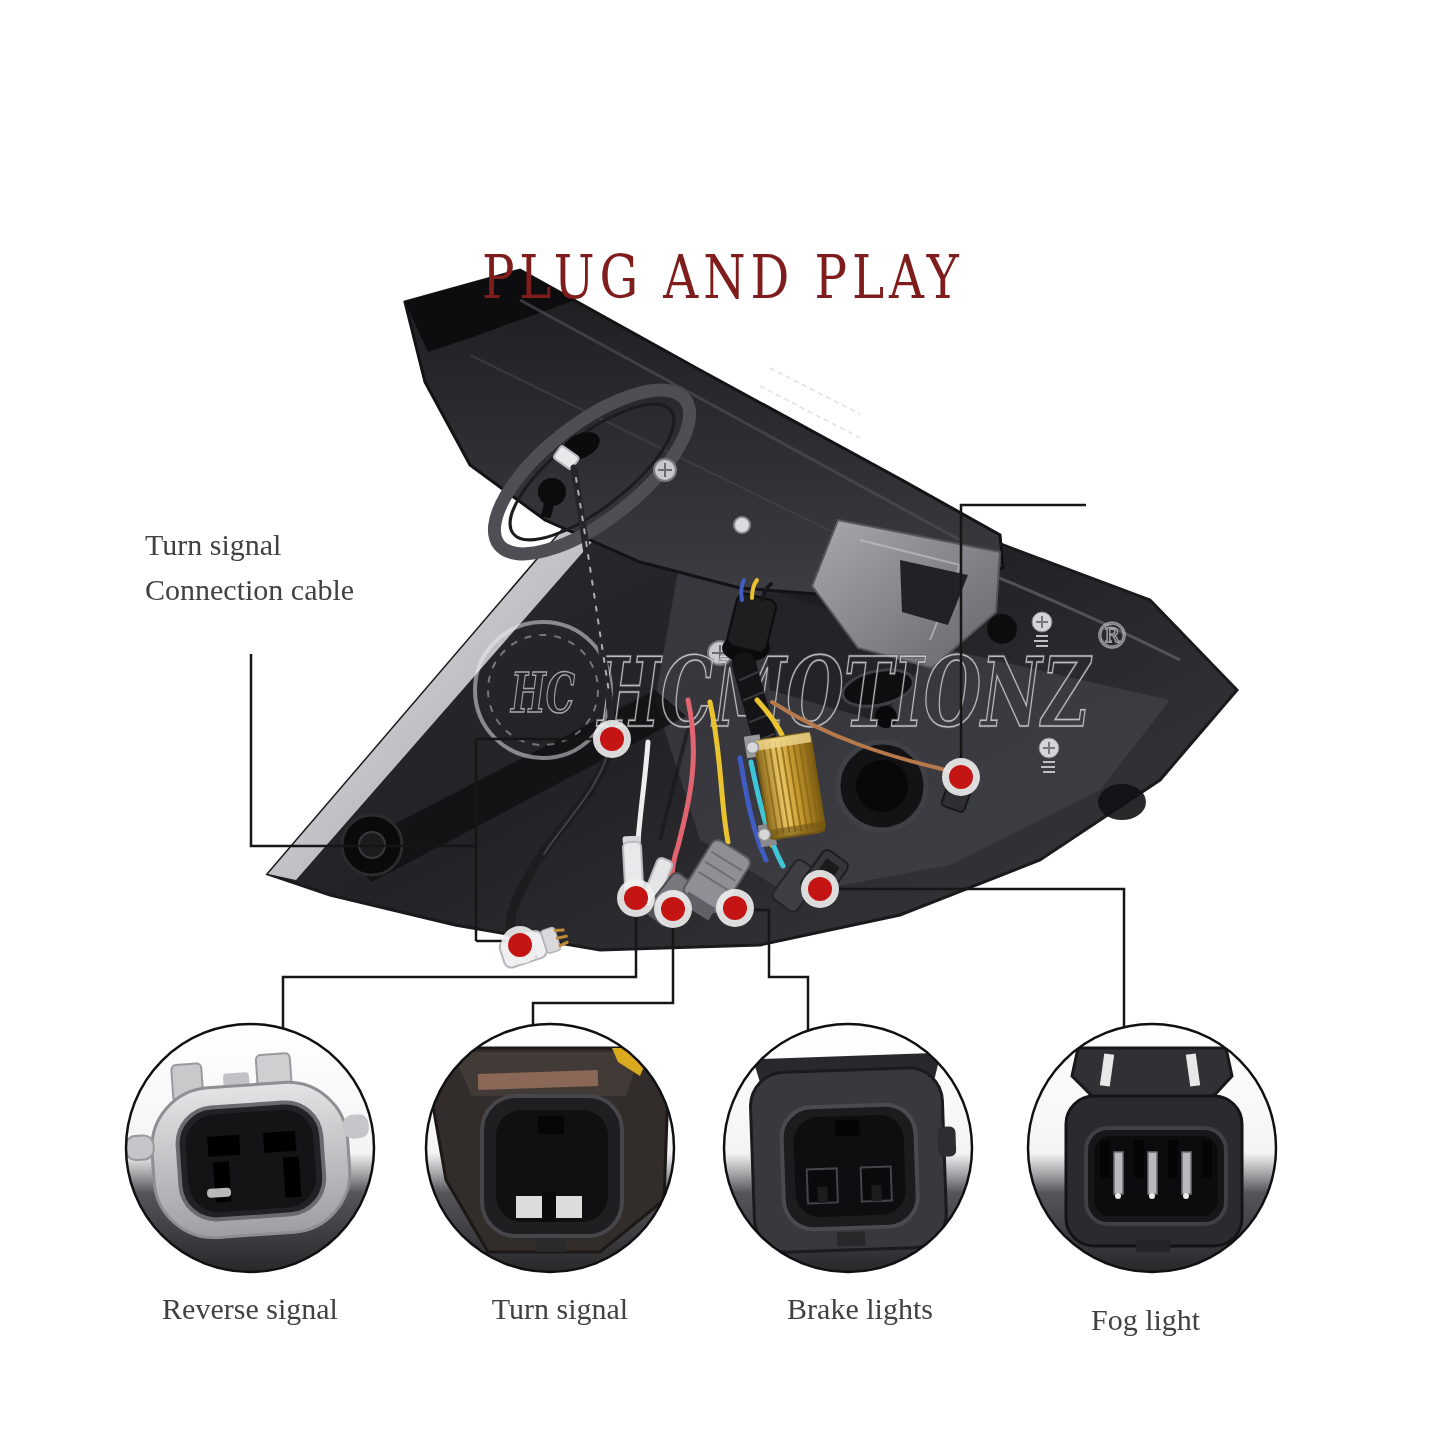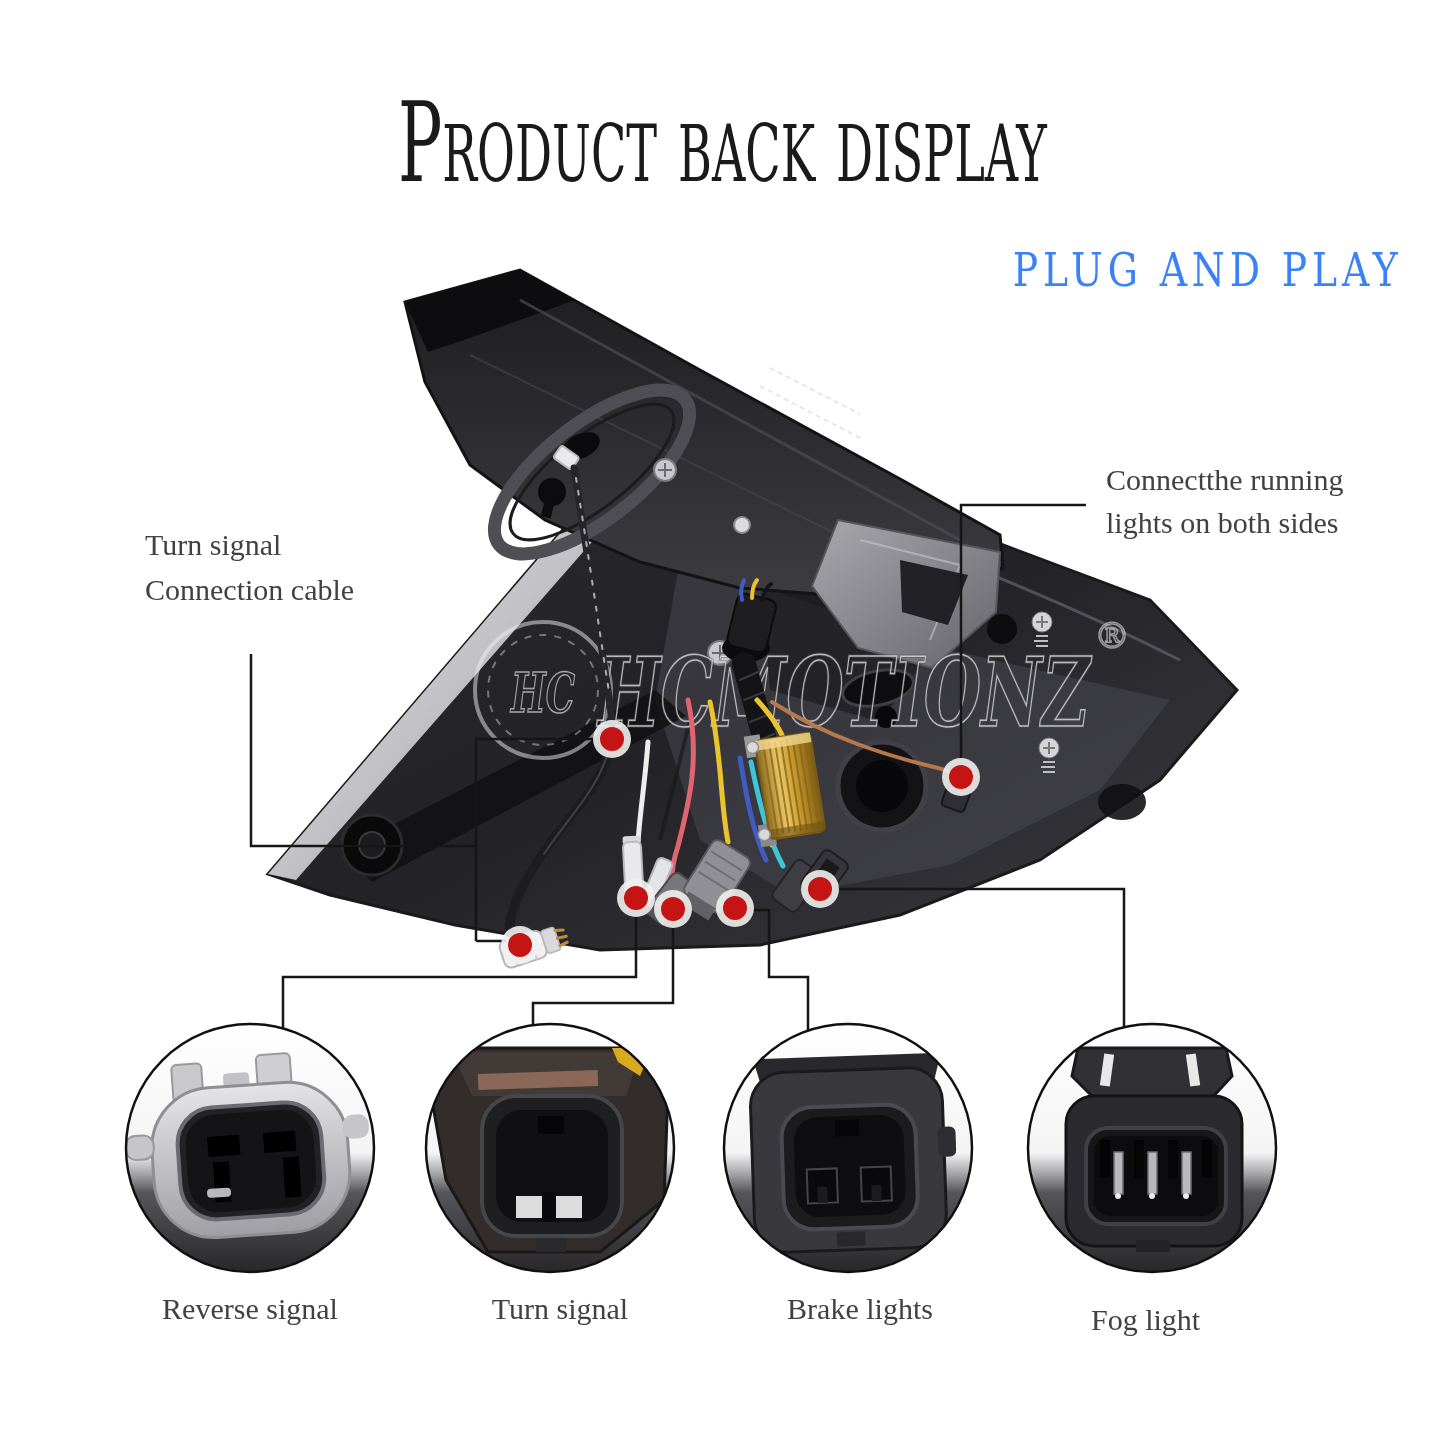--- a/index.html
+++ b/index.html
@@ -3,22 +3,22 @@
 <meta charset="utf-8">
 <style>
   html,body{margin:0;padding:0;background:#ffffff;}
   body{width:1445px;height:1445px;position:relative;overflow:hidden;
        font-family:"Liberation Serif",serif;color:#414141;}
   .stage{position:absolute;inset:0;}
   .page-title{position:absolute;top:78px;left:0;width:1445px;text-align:center;
     font-family:"DejaVu Serif",serif;font-variant:small-caps;font-size:94px;
     color:#1a1a1a;white-space:nowrap;}
   .page-title .inner{display:inline-block;transform:scale(0.70,1.18);transform-origin:50% 0;}
-  .page-subtitle{position:absolute;top:243px;left:0;width:1445px;text-align:right;
-    font-family:"DejaVu Serif",serif;font-size:46px;letter-spacing:6px;color:#3b82f6;white-space:nowrap;}
+  .page-subtitle{position:absolute;top:243px;left:0;width:1445px;text-align:center;
+    font-family:"DejaVu Serif",serif;font-size:59px;letter-spacing:6px;color:#7f1d1d;white-space:nowrap;}
   .page-subtitle .inner{display:inline-block;transform:scaleX(0.82);transform-origin:50% 0;}
   .callout{position:absolute;font-size:30px;line-height:45px;color:#414141;white-space:nowrap;}
   .callout-left{left:145px;top:522px;}
   .callout-right{left:1106px;top:458px;line-height:43px;}
   .conn-label{position:absolute;top:1292px;font-size:30px;color:#414141;text-align:center;white-space:nowrap;}
   .conn-label.l1{left:130px;width:240px;}
   .conn-label.l2{left:440px;width:240px;}
   .conn-label.l3{left:740px;width:240px;}
   .conn-label.l4{left:1091px;width:280px;text-align:left;line-height:56px;}
   svg{position:absolute;left:0;top:0;}
@@ -342,36 +342,29 @@
         <rect x="1182" y="1152" width="9" height="42" fill="#b9b9bd" stroke="#6e6e73" stroke-width="1.5"></rect>
         <circle cx="1118" cy="1196" r="3" fill="#ececee"></circle>
           <circle cx="1152" cy="1196" r="3" fill="#ececee"></circle>
           <circle cx="1186" cy="1196" r="3" fill="#ececee"></circle>
         <rect x="1136" y="1240" width="34" height="12" fill="#242428"></rect>
       </g>
       <circle cx="1152" cy="1148" r="124" fill="none" stroke="#101012" stroke-width="2.5"></circle>
     </g>
   </svg>
 
-  <div class="page-title">
-    <span class="inner">Product back display</span>
-  </div>
   <div class="page-subtitle">
     <span class="inner">PLUG AND PLAY</span>
   </div>
 
   <div class="callout callout-left">
     <div>Turn signal</div>
     <div>Connection cable</div>
   </div>
 
-  <div class="callout callout-right">
-    <div>Connectthe running</div>
-    <div>lights on both sides</div>
-  </div>
 
   <div class="conn-label l1">Reverse signal</div>
   <div class="conn-label l2">Turn signal</div>
   <div class="conn-label l3">Brake lights</div>
   <div class="conn-label l4">
     <div>Fog light</div>
   </div>
 
 </div>
 

